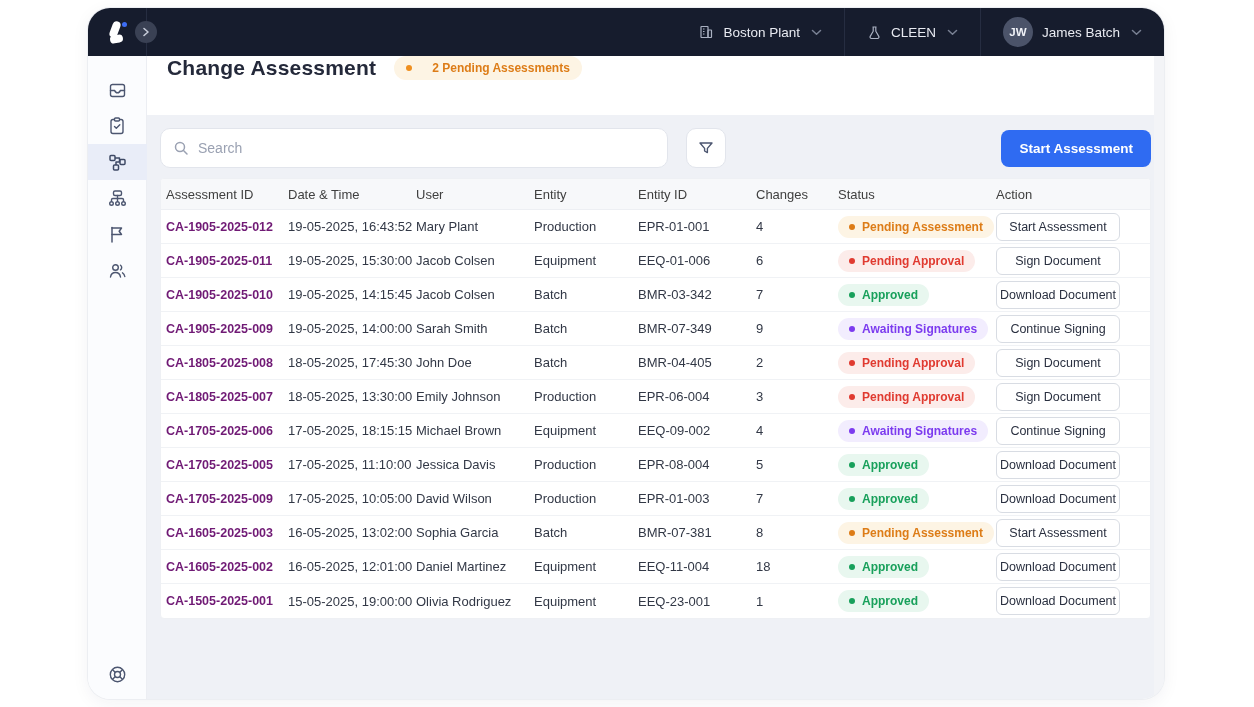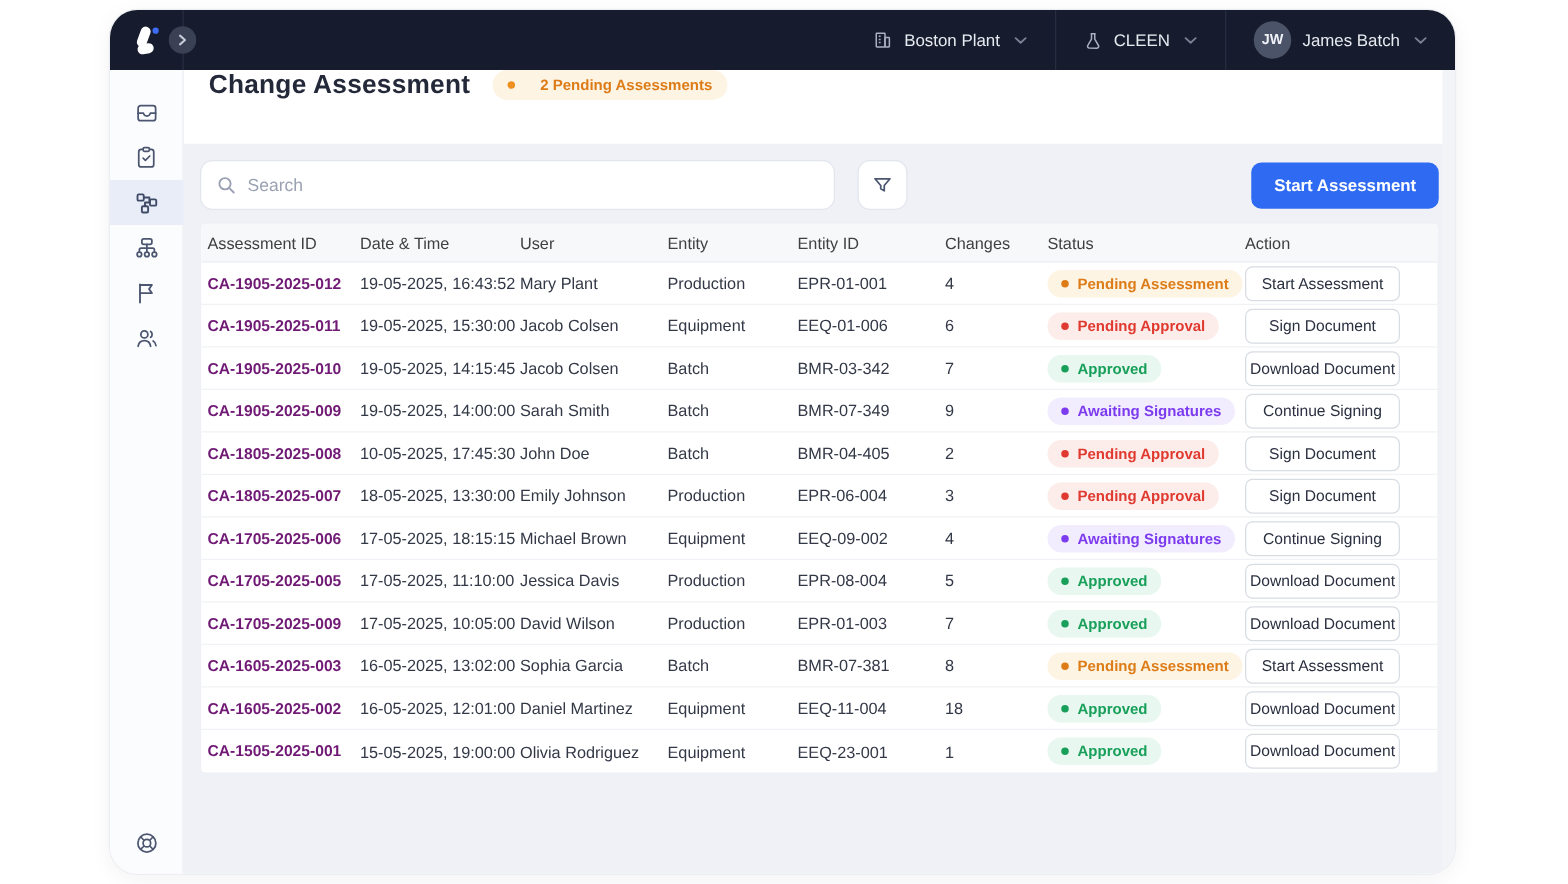--- a/index.html
+++ b/index.html
@@ -285,21 +285,21 @@
     <span>9</span>
     <span class="pill" style="background: rgb(242, 237, 254); color: rgb(124, 59, 239);">
       <span class="pdot" style="background: rgb(124, 59, 239);"></span>
       <span>Awaiting Signatures</span>
     </span>
     <span><button class="action-btn">Continue Signing</button></span>
   </div>
 
   <div class="trow">
     <a class="id-link">CA-1805-2025-008</a>
-    <span>10-05-2025, 17:45:30</span>
+    <span>18-05-2025, 17:45:30</span>
     <span>John Doe</span>
     <span>Batch</span>
     <span>BMR-04-405</span>
     <span>2</span>
     <span class="pill" style="background: rgb(252, 236, 234); color: rgb(224, 58, 48);">
       <span class="pdot" style="background: rgb(224, 58, 48);"></span>
       <span>Pending Approval</span>
     </span>
     <span><button class="action-btn">Sign Document</button></span>
   </div>

